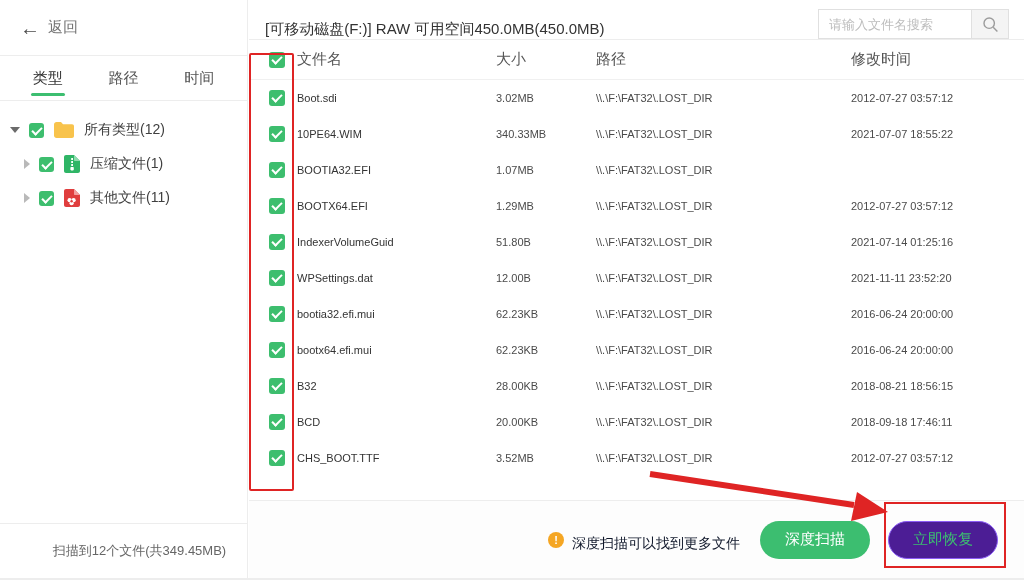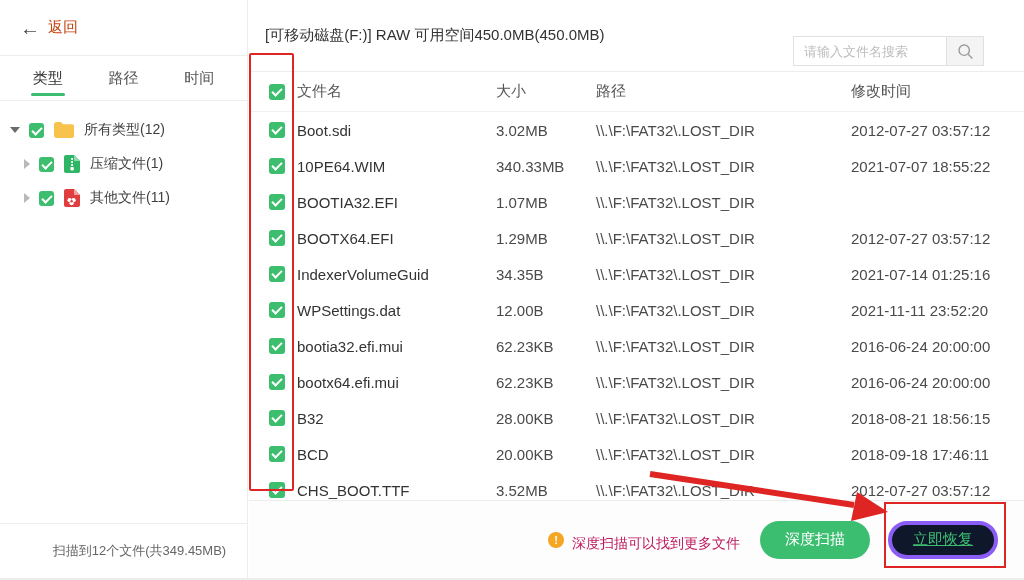--- a/index.html
+++ b/index.html
@@ -9,21 +9,21 @@
     background:#fff; color:#333; overflow:hidden; position:relative;
   }
   .app { position:absolute; inset:0; background:#fff; border-bottom:2px solid #ededed; }
 
   
   .sidebar { position:absolute; left:0; top:0; width:248px; height:578px;
     border-right:1px solid #ededed; display:flex; flex-direction:column; background:#fff; }
   .sb-header { height:56px; border-bottom:1px solid #ededed; display:flex; align-items:center; padding-left:20px; }
   .back-btn { display:flex; align-items:center; gap:8px; cursor:pointer; }
   .back-arrow { font-size:20px; color:#4a4a4a; line-height:1; }
-  .back-label { font-size:15px; color:#c2410c; }
+  .back-label { font-size:15px; color:#737373; }
   .sb-tabs { height:45px; border-bottom:1px solid #ededed; display:flex; align-items:center; padding:0 10px; }
   .sb-tab { width:76px; text-align:center; font-size:15px; color:#555; position:relative; height:100%; line-height:43px; cursor:pointer; }
   .sb-tab.active { color:#333; }
   .sb-tab.active::after { content:""; position:absolute; left:21px; bottom:4px; width:34px; height:3px; background:#3cbe70; border-radius:2px; }
   .sb-tree { flex:1; padding-top:12px; }
   .tree-item { height:34px; display:flex; align-items:center; gap:9px; padding-left:10px; cursor:pointer; }
   .tree-item.child { padding-left:24px; }
   .tree-label { font-size:14px; color:#3f3f3f; }
   .caret-down { width:0; height:0; border-left:5px solid transparent; border-right:5px solid transparent; border-top:6px solid #6b6b6b; }
   .caret-right { width:0; height:0; border-top:5px solid transparent; border-bottom:5px solid transparent; border-left:6px solid #b9b9b9; }
@@ -33,50 +33,50 @@
     font-size:15px; border:none; border-radius:20px; cursor:pointer; font-family:inherit; }
 
   
   .cbx { width:16px; height:16px; background:#3dbe6e; border-radius:3px; position:relative; flex:none; cursor:pointer; }
   .cbx::after { content:""; position:absolute; left:3px; top:4px; width:8px; height:4px;
     border-left:2px solid #fff; border-bottom:2px solid #fff; transform:rotate(-45deg); }
   .cbx.small { width:15px; height:15px; }
 
   
   .main { position:absolute; left:249px; top:0; right:0; height:578px; }
-  .main-header { height:72px; border-bottom:1px solid #ededed; display:flex; align-items:center; padding:0 40px 0 16px; }
+  .main-header { height:40px; border-bottom:1px solid #ededed; display:flex; align-items:flex-end; padding:0 15px 0 16px; }
   .drive-title { font-size:15px; color:#333; flex:1; }
   .search-wrap { display:flex; height:30px;margin-top:31px; }
   .search-input { width:153px; height:30px; border:1px solid #e0e0e0; border-right:none; padding:0 10px;
     font-size:13px; color:#333; outline:none; font-family:inherit; }
   .search-input::placeholder { color:#bdbdbd; }
   .search-btn { width:38px; height:30px; background:#f4f4f4; border:1px solid #e0e0e0; display:flex;
     align-items:center; justify-content:center; cursor:pointer; }
 
   
   .tbl-header { height:40px; display:flex; align-items:center; border-bottom:1px solid #f0f0f0; color:#555; font-size:15px; }
-  .tbl-row { height:36px; display:flex; align-items:center; font-size:15px; cursor:default; }
+  .tbl-row { height:36px; display:flex; align-items:center; font-size:11px; cursor:default; }
   .col-check { width:48px; flex:none; display:flex; }
   .col-check .cbx { margin-left:20px; }
   .col-name { width:199px; flex:none; color:#333; white-space:nowrap; overflow:hidden; }
   .col-size { width:100px; flex:none; color:#4a4a4a; }
   .col-path { width:255px; flex:none; color:#4a4a4a; white-space:nowrap; }
   .col-date { flex:1; color:#4a4a4a; white-space:nowrap; }
   .tbl-header .col-name, .tbl-header .col-size, .tbl-header .col-path, .tbl-header .col-date { color:#555; }
 
   
   .footer-bar { position:absolute; left:249px; right:0; top:500px; height:78px; border-top:1px solid #ededed;
     background:#fdfdfd; display:flex; align-items:center; justify-content:flex-end; padding-right:26px; }
   .warn-icon { width:16px; height:16px; border-radius:50%; background:#f5a623; color:#fff; font-size:11px;
     font-weight:bold; display:flex; align-items:center; justify-content:center; flex:none; }
-  .deep-hint { font-size:14px; color:#be185d; margin:8px 20px 0 8px; }
+  .deep-hint { font-size:14px; color:#0f172a; margin:8px 20px 0 8px; }
   .deep-scan-btn { width:110px; height:38px; background:#3cbe70; color:#fff; border:none; border-radius:19px;
     font-size:15px; cursor:pointer; font-family:inherit; }
-  .recover-btn { width:110px; height:38px; margin-left:18px; background:#0f172a; color:#3cbe70;
-    border:4px solid #8b5cf6; border-radius:19px; font-size:15px; cursor:pointer; font-family:inherit;text-decoration:underline; }
+  .recover-btn { width:110px; height:38px; margin-left:18px; background:#4c1d95; color:#3cbe70;
+    border:1px solid #8b5cf6; border-radius:19px; font-size:15px; cursor:pointer; font-family:inherit; }
 
   
   .anno { position:absolute; pointer-events:none; }
   .anno-rect-col { left:249px; top:53px; width:45px; height:438px; border:2px solid #df2424; border-radius:2px; }
   .anno-rect-btn { left:884px; top:502px; width:122px; height:66px; border:2px solid #df2424; }
   .anno-arrow-svg { left:0; top:0; width:1024px; height:580px; }
 </style>
 </head>
 <body>
 
@@ -200,21 +200,21 @@
     <div class="col-size">1.29MB</div>
     <div class="col-path">\\.\F:\FAT32\.LOST_DIR</div>
     <div class="col-date">2012-07-27 03:57:12</div>
   </div>
 
   <div class="tbl-row">
     <div class="col-check">
       <span class="cbx"></span>
     </div>
     <div class="col-name">IndexerVolumeGuid</div>
-    <div class="col-size">34.35B</div>
+    <div class="col-size">51.80B</div>
     <div class="col-path">\\.\F:\FAT32\.LOST_DIR</div>
     <div class="col-date">2021-07-14 01:25:16</div>
   </div>
 
   <div class="tbl-row">
     <div class="col-check">
       <span class="cbx"></span>
     </div>
     <div class="col-name">WPSettings.dat</div>
     <div class="col-size">12.00B</div>

